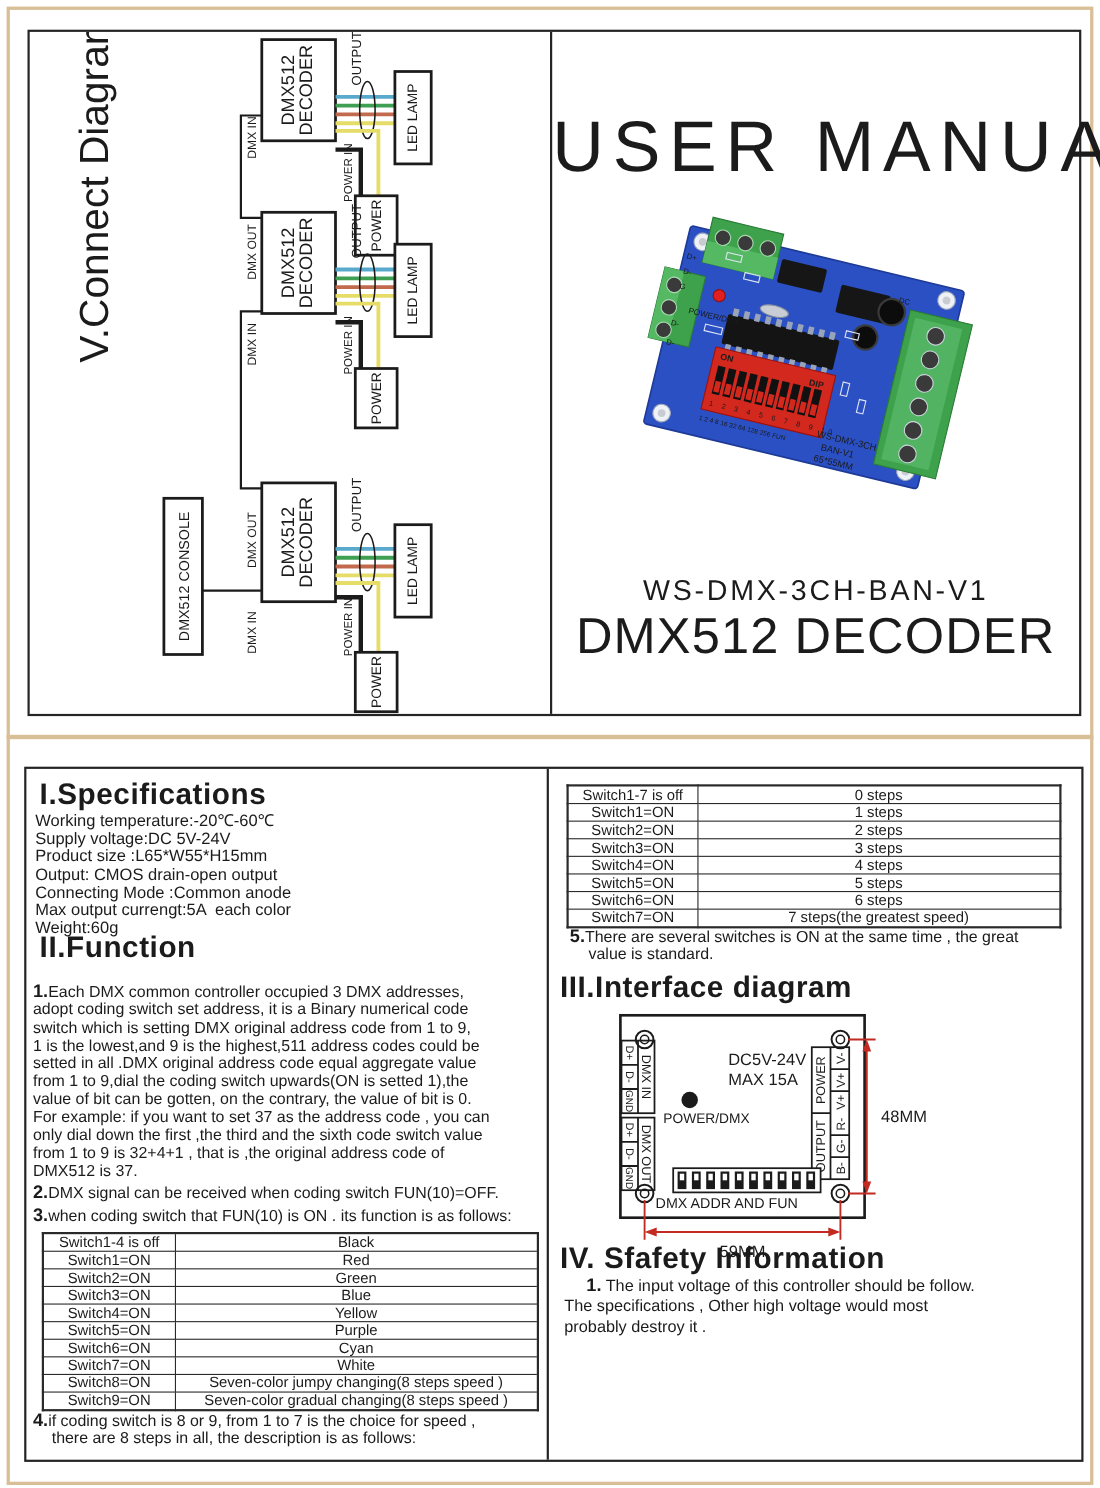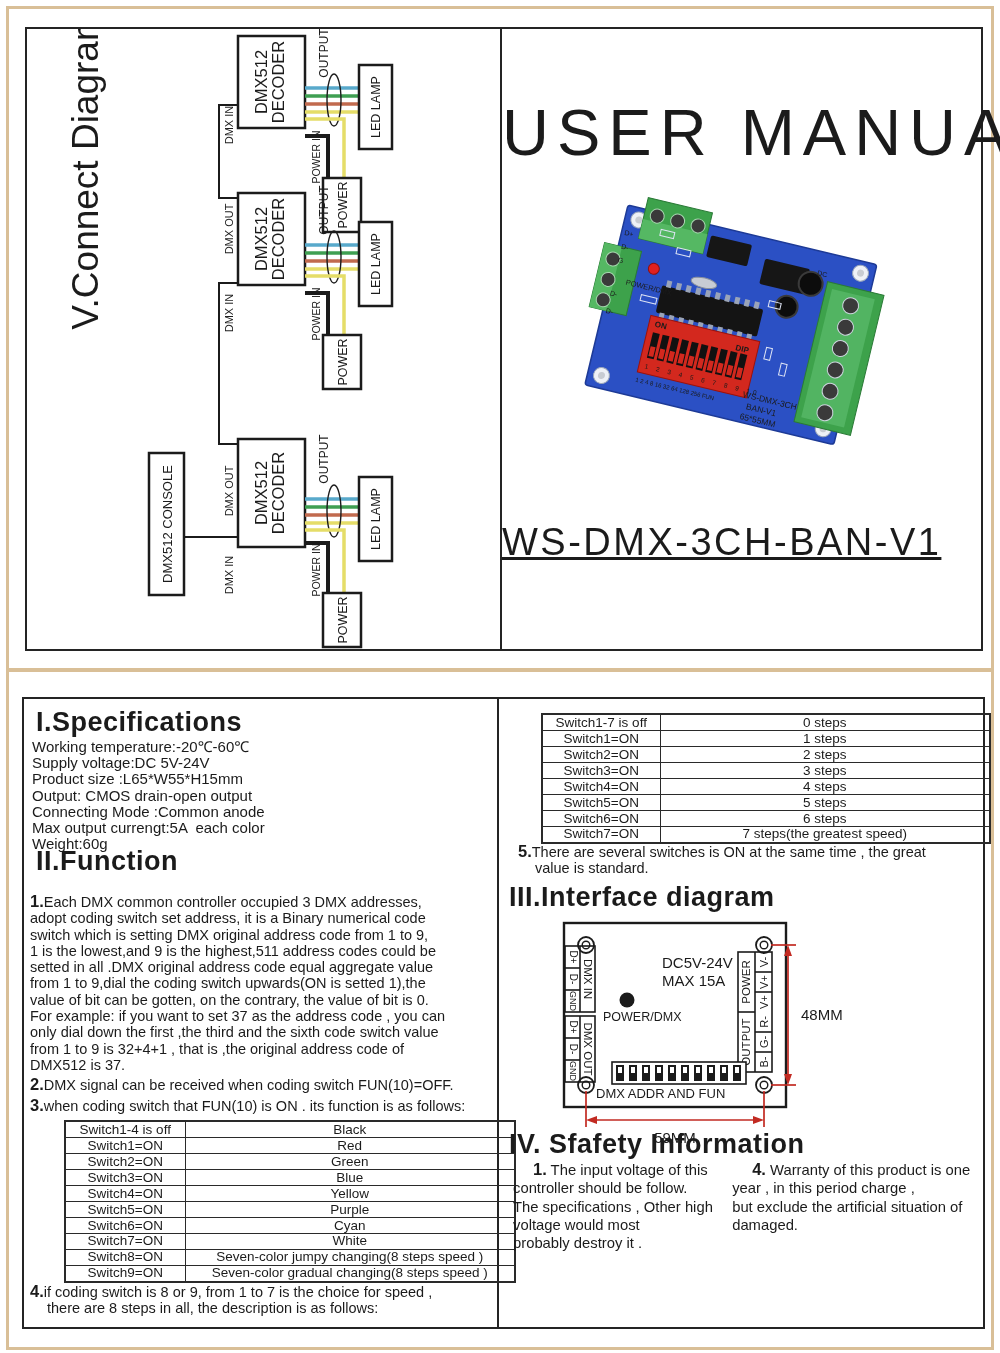--- a/index.html
+++ b/index.html
@@ -17,36 +17,36 @@
   .vdivider{position:absolute;top:0;bottom:0;width:2px;background:#242424;}
   .panel{position:absolute;top:0;height:100%;}
   .connect-panel{left:0;width:473px;}
   .manual-panel{left:475px;width:479px;}
   .cd-svg,.pcb-svg,.if-svg{position:absolute;}
   .cd-svg{left:0;top:0;width:473px;height:620px;}
   svg text{fill:#1b1b1b;font-family:"Liberation Sans", sans-serif;}
   .um-title{position:absolute;top:66px;left:0;width:100%;text-align:center;
     font-size:65px;letter-spacing:8px;white-space:nowrap;}
   .pcb-svg{left:0;top:148px;width:479px;height:330px;}
-  .model-line{position:absolute;top:492px;left:0;width:100%;
-    font-size:38px;letter-spacing:2.5px;text-decoration:underline;}
+  .model-line{position:absolute;top:492px;left:0;width:100%;text-align:center;
+    font-size:26px;letter-spacing:2.5px;}
   .product-line{position:absolute;top:522px;left:0;width:100%;text-align:center;
     font-size:46px;letter-spacing:1px;}
   .col{position:absolute;top:0;height:100%;}
   .col-left{left:0;width:473px;}
   .col-right{left:475px;width:482px;}
   .abs{position:absolute;}
   .h1{font-size:27px;font-weight:bold;letter-spacing:0.5px;white-space:nowrap;}
   .spec-lines div{font-size:15px;line-height:16.2px;white-space:pre;}
   .fn-item{line-height:16.3px;}
   .fn-num{font-weight:bold;font-size:16.5px;}
   .fn-text{font-size:14.5px;white-space:pre-line;}
   .hang{padding-left:17px;}
   .hang .fn-num{margin-left:-17px;}
-  table.t{border-collapse:collapse;table-layout:fixed;width:100%;margin-left:26px;}
+  table.t{border-collapse:collapse;table-layout:fixed;width:100%;}
   table.t td{border:1px solid #2a2a2a;text-align:center;font-size:13.5px;
     padding:0.6px 2px;line-height:13.8px;overflow:hidden;white-space:nowrap;}
   table.t{border:2px solid #2a2a2a;}
   .if-svg{left:0;top:216px;width:470px;height:232px;}
   .sf-list{display:flex;gap:4px;}
   .sf-item{text-indent:20px;line-height:17.3px;}
   .sf-num{font-weight:bold;font-size:16.5px;}
   .sf-text{font-size:14.8px;white-space:pre-line;}
 </style>
 </head>
@@ -267,20 +267,21 @@
         <text x="3" y="92" font-size="7" fill="#e8ecf8">D-</text>
         <text x="3" y="110" font-size="7" fill="#e8ecf8">D-</text>
         <text x="200" y="24" font-size="7" fill="#e8ecf8">DC</text>
         <text x="156" y="160" font-size="8.5" fill="#e8ecf8">WS-DMX-3CH</text>
         <text x="162" y="171" font-size="8.5" fill="#e8ecf8">BAN-V1</text>
         <text x="158" y="182" font-size="8.5" fill="#e8ecf8">65*55MM</text>
       </g>
     </svg>
 
     <div class="model-line">WS-DMX-3CH-BAN-V1</div>
+    <div class="product-line">DMX512 DECODER</div>
   </div>
 </div>
 
 <div class="section bottom-section">
   <div class="vdivider" style="left:473px;"></div>
 
   <div class="col col-left">
     <div class="abs h1" style="left:12px;top:8px;">I.Specifications</div>
     <div class="abs spec-lines" style="left:8px;top:40px;">
       <div>Working temperature:-20℃-60℃</div>
@@ -525,19 +526,15 @@
     </svg>
 
     <div class="abs h1" style="left:10px;top:430px;">IV. Sfafety Information</div>
 
     <div class="abs sf-list" style="left:14px;top:462px;width:464px;">
       <div class="sf-item">
         <span class="sf-num">1.</span><span class="sf-text"> The input voltage of this controller should be follow.
 The specifications , Other high voltage would most
 probably destroy it .</span>
       </div>
-      <div class="sf-item">
-        <span class="sf-num">4.</span><span class="sf-text"> Warranty of this product is one year , in this period charge ,
-but exclude the artificial situation of damaged.</span>
-      </div>
     </div>
   </div>
 </div>
 
 </body></html>

